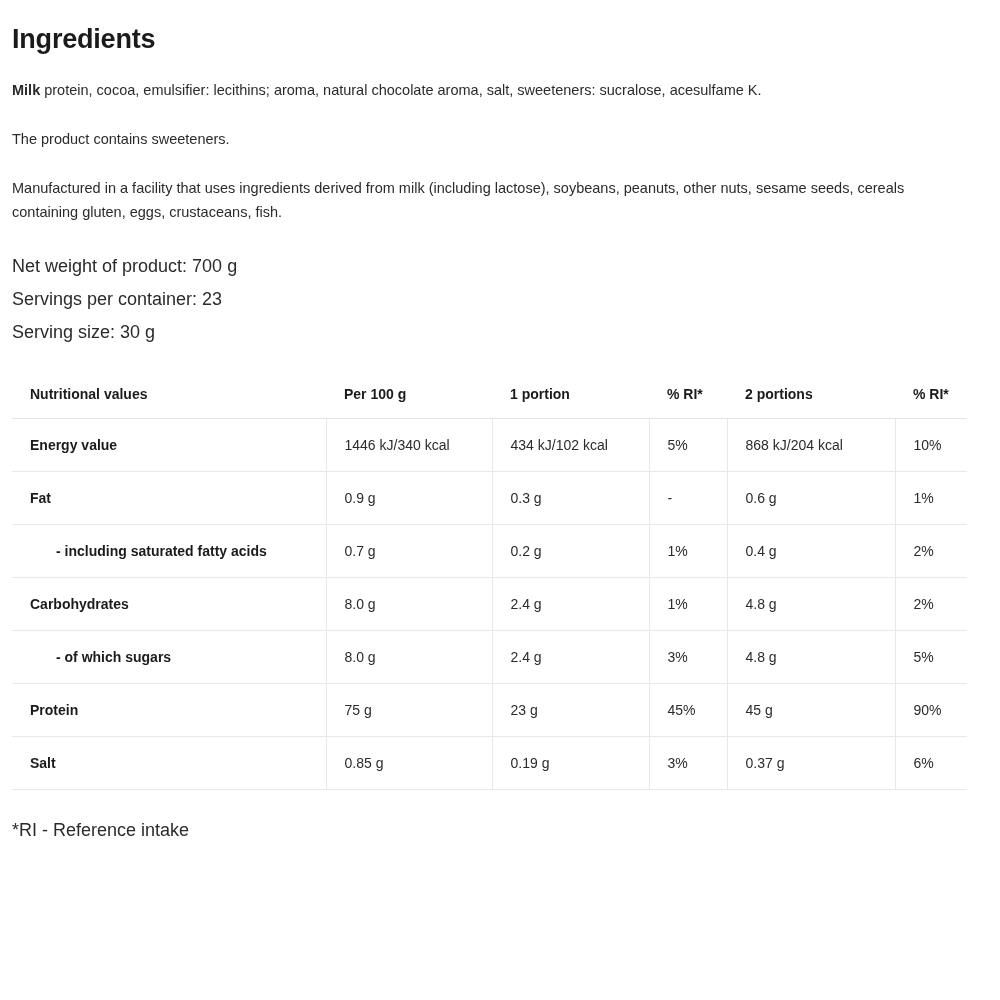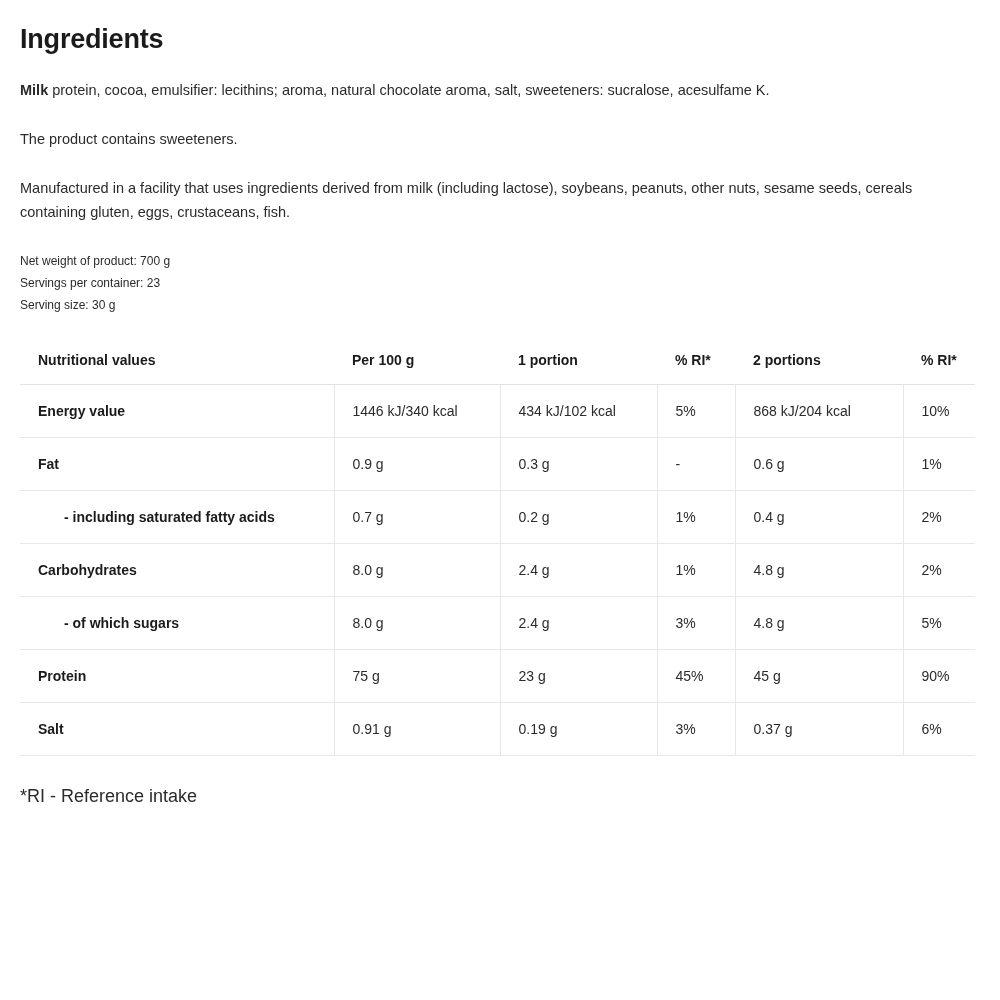--- a/index.html
+++ b/index.html
@@ -7,21 +7,21 @@
     margin: 0;
     padding: 0;
     width: 1000px;
     background: #ffffff;
     font-family: "Liberation Sans", sans-serif;
     color: #222222;
   }
   .page {
     width: 1000px;
     min-height: 1000px;
-    padding: 18px 24px 10px 20px;
+    padding: 18px 24px 10px 12px;
     background: #ffffff;
     border-radius: 7px;
   }
   h2.section-title {
     font-size: 27px;
     font-weight: 700;
     letter-spacing: -0.2px;
     margin: 6px 0 24px 0;
     color: #1b1b1b;
   }
@@ -31,21 +31,21 @@
   }
   p.para {
     font-size: 14.5px;
     line-height: 1.6;
     margin: 0 0 26px 0;
     color: #2b2b2b;
     max-width: 960px;
   }
   p.para b { font-weight: 700; }
   .meta {
-    font-size: 12px;
+    font-size: 18px;
     line-height: 1.85;
     color: #2b2b2b;
     margin-bottom: 22px;
   }
   table.nutrition-table {
     width: 955px;
     border-collapse: collapse;
     font-size: 14px;
   }
   table.nutrition-table th {
@@ -163,21 +163,21 @@
       <tr>
         <td>Protein</td>
         <td>75 g</td>
         <td>23 g</td>
         <td>45%</td>
         <td>45 g</td>
         <td>90%</td>
       </tr>
       <tr class="last-row">
         <td>Salt</td>
-        <td>0.91 g</td>
+        <td>0.85 g</td>
         <td>0.19 g</td>
         <td>3%</td>
         <td>0.37 g</td>
         <td>6%</td>
       </tr>
     </tbody>
   </table>
 
   <div class="footnote">*RI - Reference intake</div>
 

